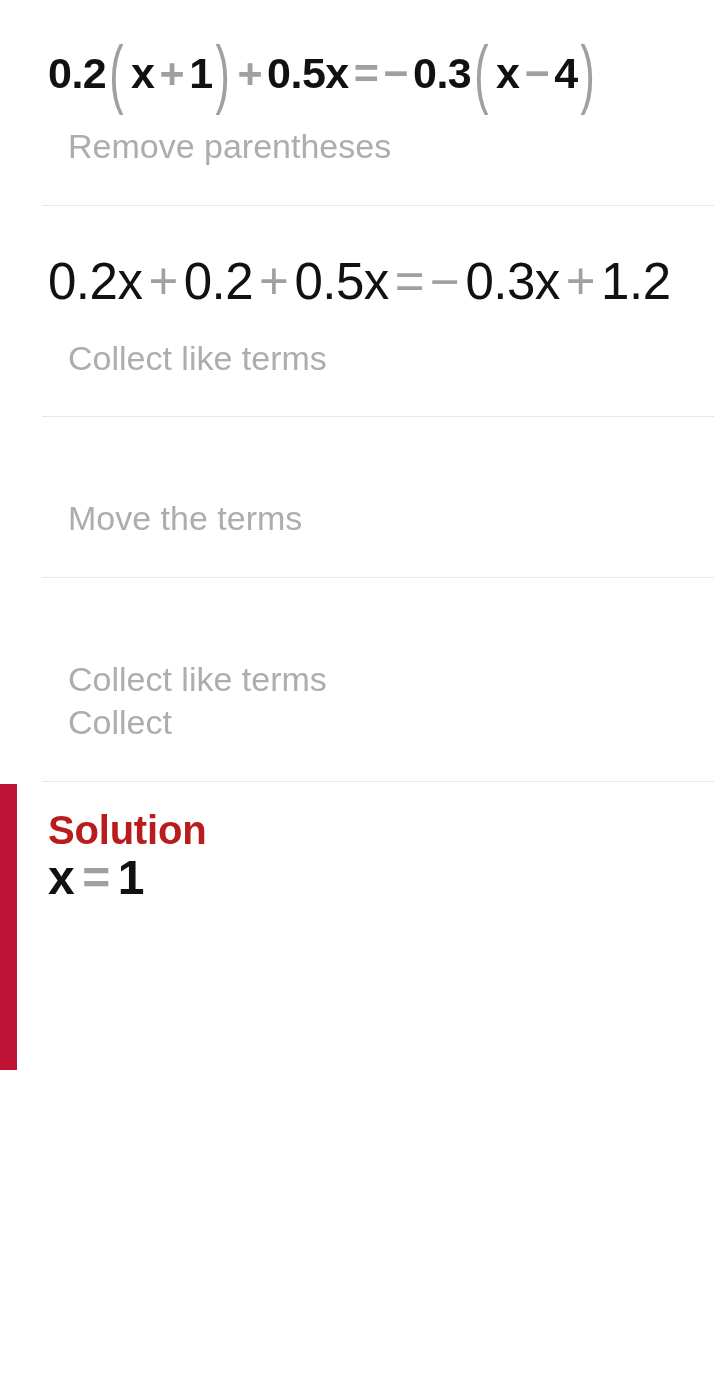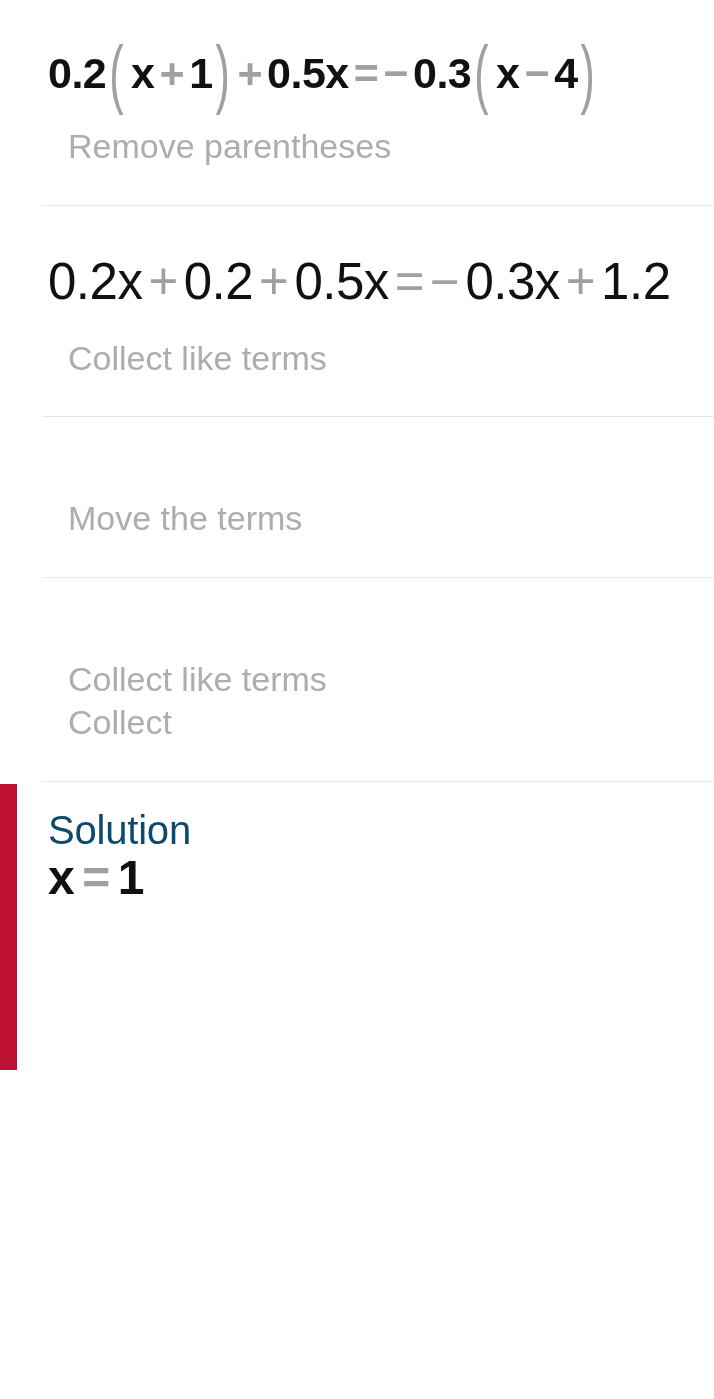--- a/index.html
+++ b/index.html
@@ -100,23 +100,23 @@
   }
   .solution-bar {
     position: absolute;
     left: 0;
     top: 2px;
     width: 17px;
     height: 286px;
     background: #be1235;
   }
   .solution-title {
-    color: #0c4a6e;
+    color: #b91c1c;
     font-size: 40px;
-    font-weight: 400;
+    font-weight: 700;
     line-height: 1.0;
     letter-spacing: -0.2px;
   }
   .solution-answer {
     font-size: 48px;
     font-weight: 700;
     color: #111111;
     letter-spacing: -0.5px;
     white-space: nowrap;
   }

